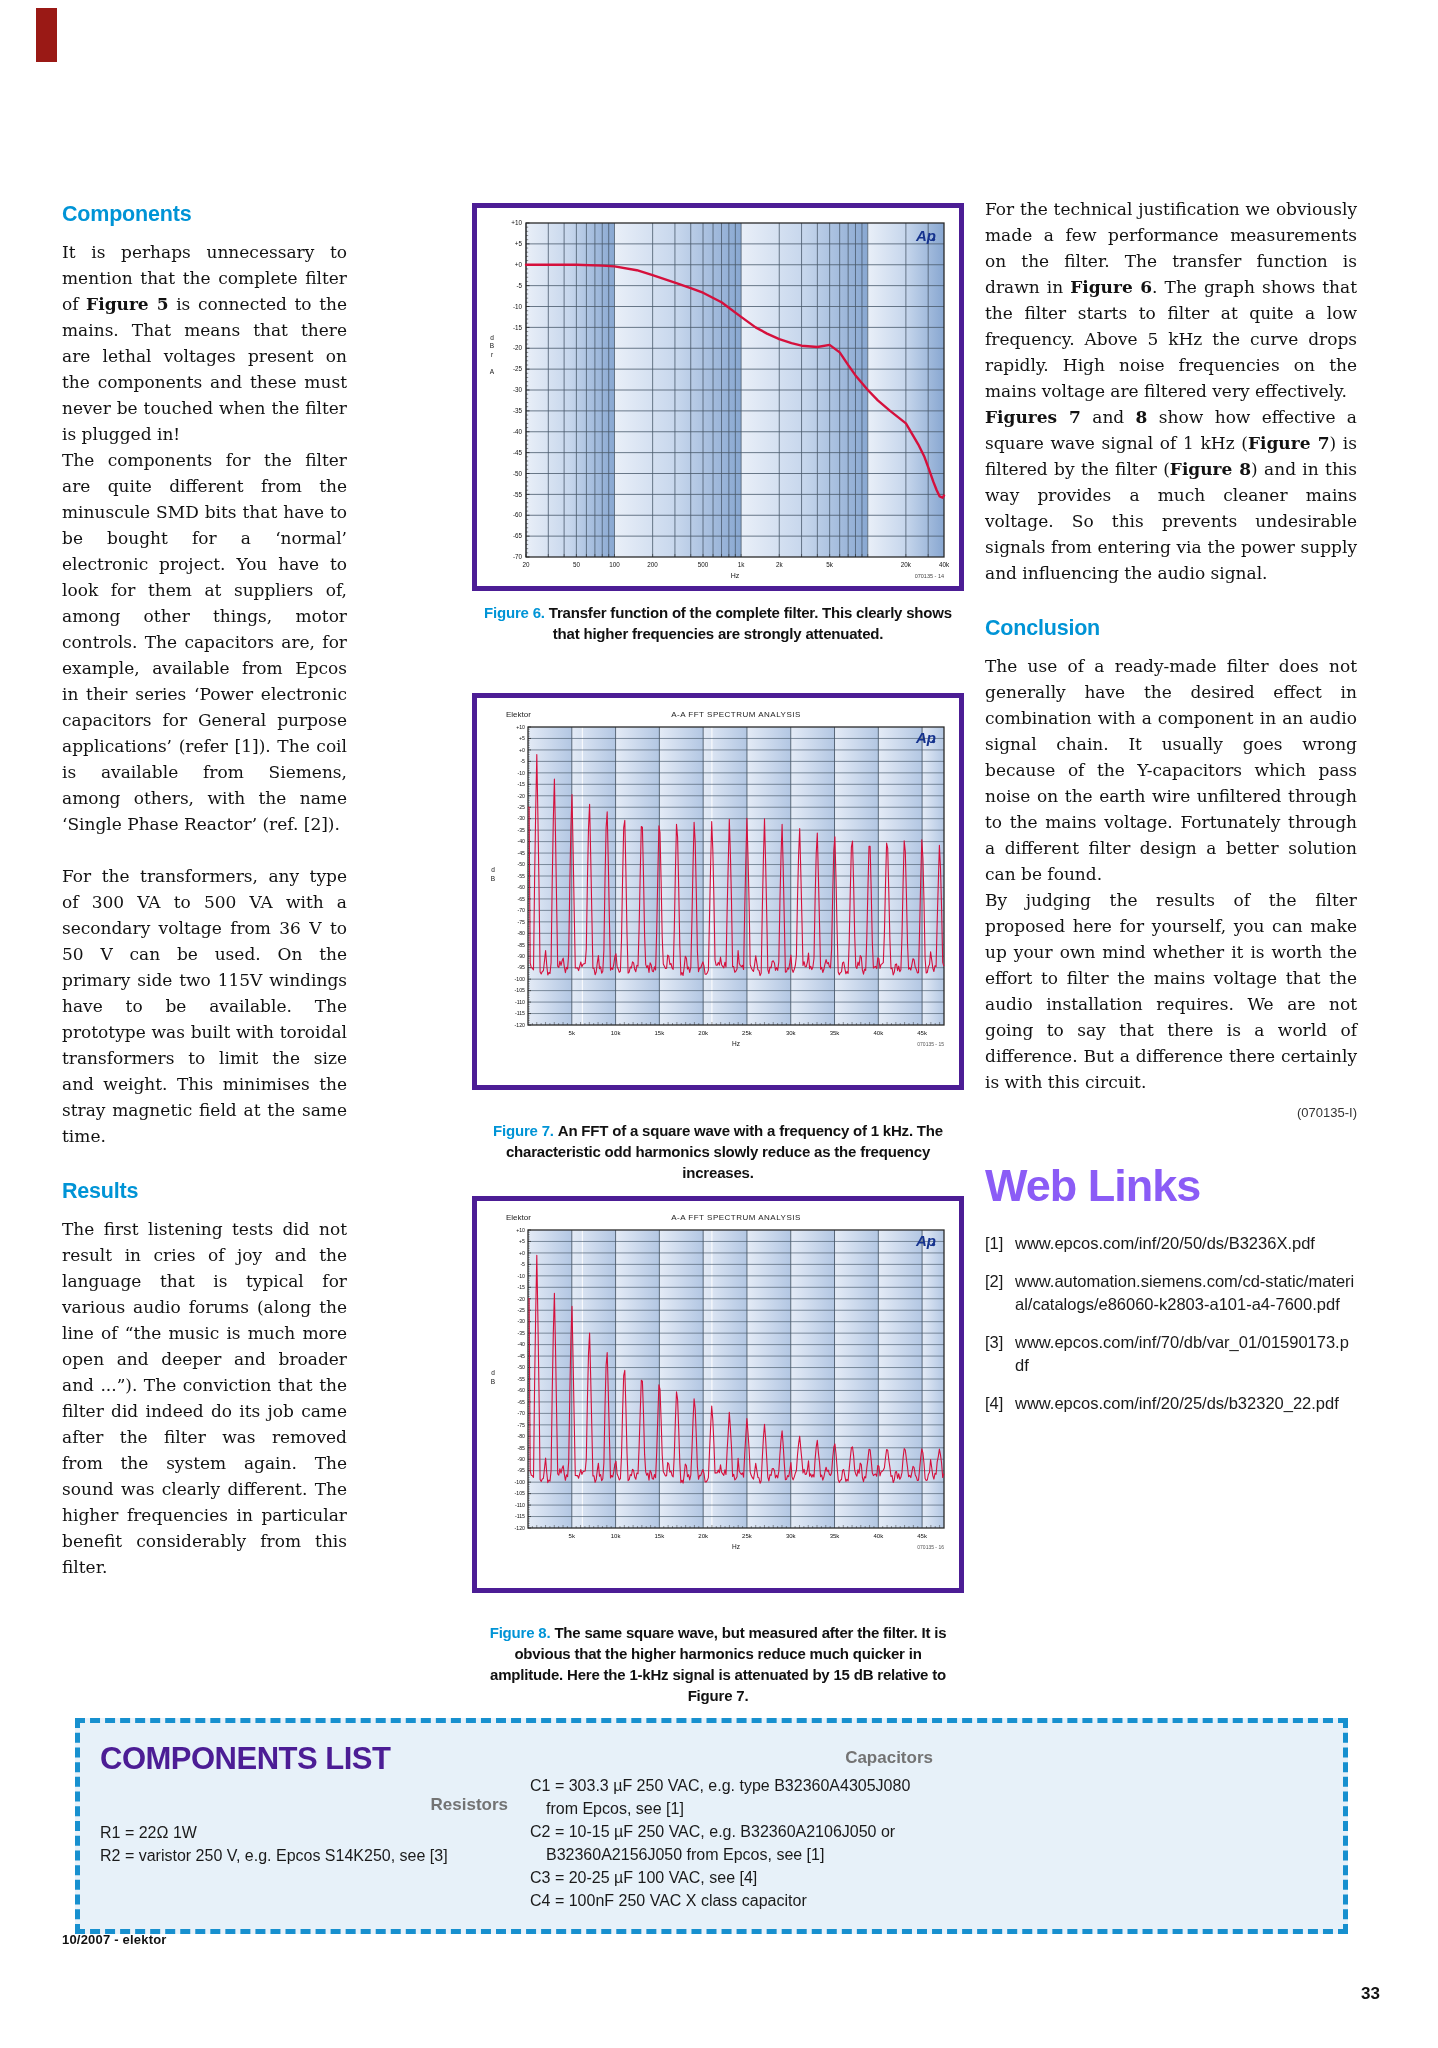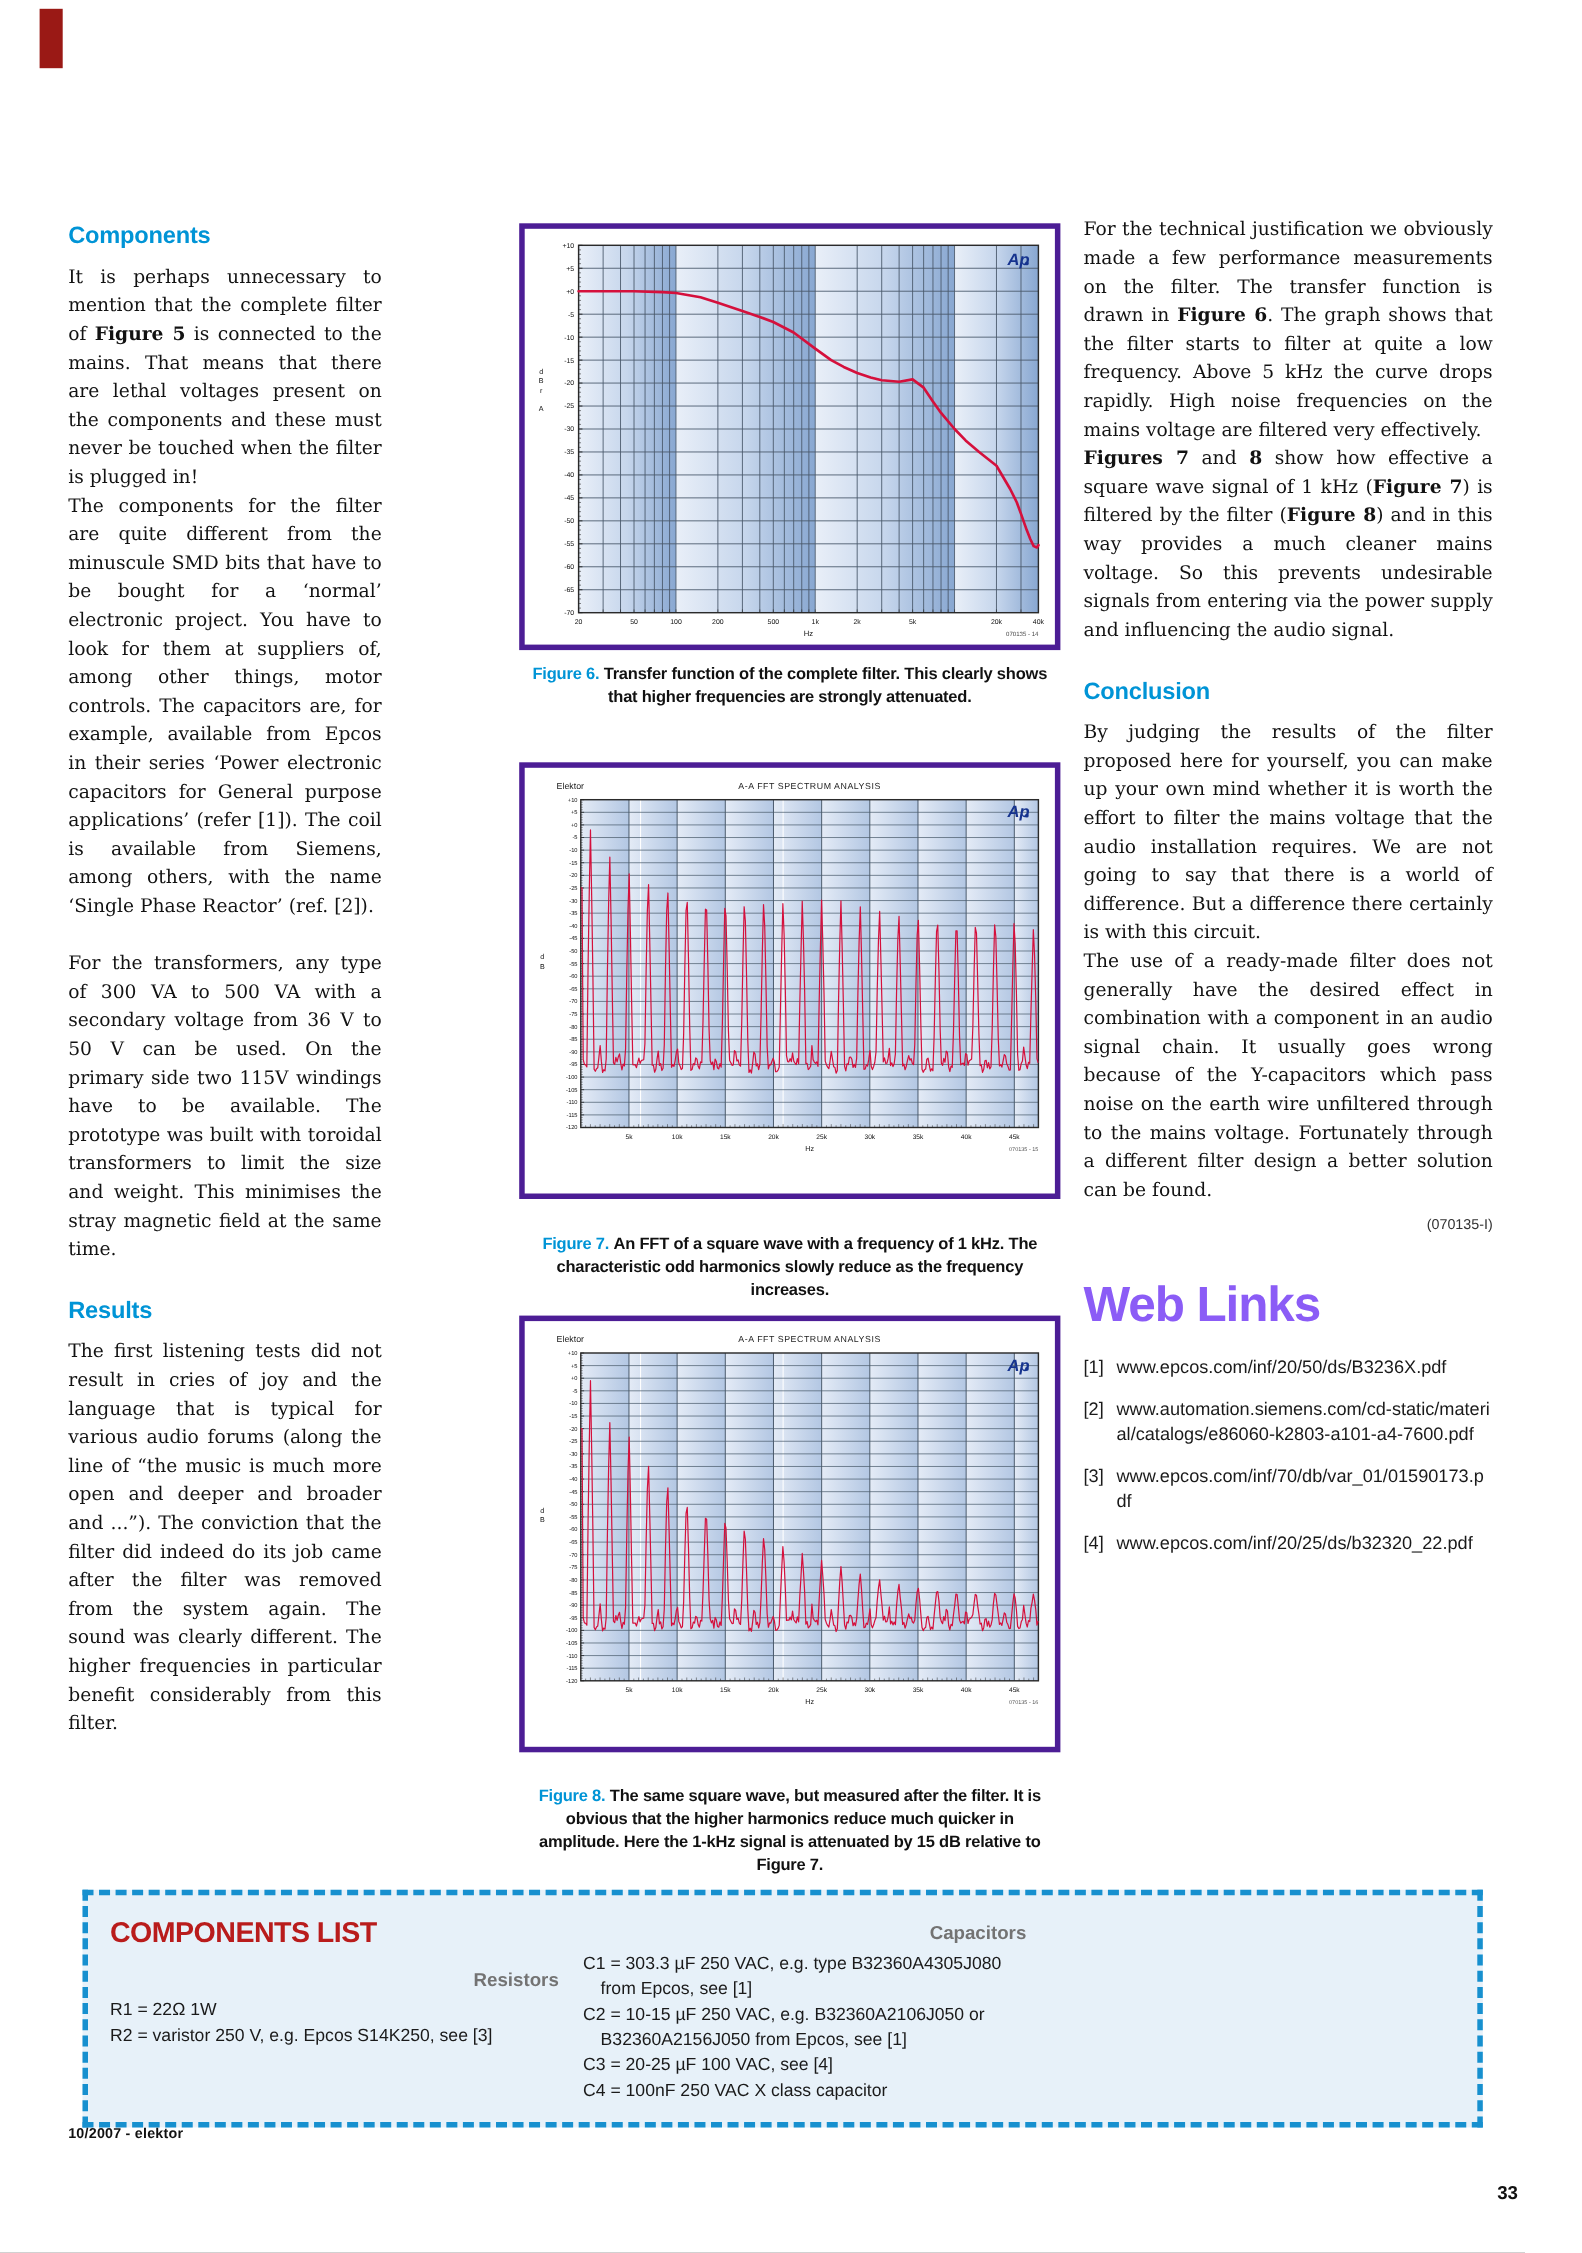--- a/index.html
+++ b/index.html
@@ -31,21 +31,21 @@
            line-height:21px;letter-spacing:-0.2px;color:#111;}
   .cap-label{color:#0094d6;margin-right:4px;}
   
   .comp-box{position:absolute;left:75px;top:1718px;width:1273px;height:216px;
             box-sizing:border-box;background:#e7f1f9;border:5px dashed #1790cf;
             display:flex;padding:16px 20px;font-family:"Liberation Sans",sans-serif;}
   .comp-col{box-sizing:border-box;padding-right:22px;}
   .comp-col.c0{width:430px;}
   .comp-col.c1{width:425px;}
   .comp-col.c2{width:398px;}
-  .comp-title{color:#b91c1c;font-size:26px;font-weight:bold;letter-spacing:-0.5px;
+  .comp-title{color:#4c1d95;font-size:31px;font-weight:bold;letter-spacing:-0.5px;
               white-space:nowrap;margin:2px 0 18px 0;}
   .comp-head{color:#737373;font-size:17px;font-weight:bold;margin:3px 0 6px 0;text-align:right;}
   .comp-item{font-size:16px;line-height:23px;color:#1a1a1a;padding-left:16px;text-indent:-16px;}
   
   .footer-left{position:absolute;left:62px;top:1932px;font-family:"Liberation Sans",sans-serif;
                font-size:13px;font-weight:bold;letter-spacing:0.2px;color:#111;}
   .footer-right{position:absolute;right:58px;top:1984px;font-family:"Liberation Sans",sans-serif;
                 font-size:17px;font-weight:bold;color:#111;}
 </style>
 </head>
@@ -945,22 +945,22 @@
       </svg>
   </div>
   <div class="caption" style="top:1622px;">
     <span class="cap-label">Figure 8.</span><span>The same square wave, but measured after the filter. It is obvious that the higher harmonics reduce much quicker in amplitude. Here the 1-kHz signal is attenuated by 15 dB relative to Figure 7.</span>
   </div>
 
   <div class="col col-right">
     <p class="body"><span>For the technical justification we obviously made a few performance measurements on the filter. The transfer function is drawn in </span><span style="font-weight: bold;">Figure 6</span><span>. The graph shows that the filter starts to filter at quite a low frequency. Above 5 kHz the curve drops rapidly. High noise frequencies on the mains voltage are filtered very effectively.</span></p>
     <p class="body"><span style="font-weight: bold;">Figures 7</span><span> and </span><span style="font-weight: bold;">8</span><span> show how effective a square wave signal of 1 kHz (</span><span style="font-weight: bold;">Figure 7</span><span>) is filtered by the filter (</span><span style="font-weight: bold;">Figure 8</span><span>) and in this way provides a much cleaner mains voltage. So this prevents undesirable signals from entering via the power supply and influencing the audio signal.</span></p>
     <h2 class="sect">Conclusion</h2>
+    <p class="body"><span>The use of a ready-made filter does not generally have the desired effect in combination with a component in an audio signal chain. It usually goes wrong because of the Y-capacitors which pass noise on the earth wire unfiltered through to the mains voltage. Fortunately through a different filter design a better solution can be found.</span></p>
     <p class="body"><span>By judging the results of the filter proposed here for yourself, you can make up your own mind whether it is worth the effort to filter the mains voltage that the audio installation requires. We are not going to say that there is a world of difference. But a difference there certainly is with this circuit.</span></p>
-    <p class="body"><span>The use of a ready-made filter does not generally have the desired effect in combination with a component in an audio signal chain. It usually goes wrong because of the Y-capacitors which pass noise on the earth wire unfiltered through to the mains voltage. Fortunately through a different filter design a better solution can be found.</span></p>
     <div class="art-code">(070135-I)</div>
     <h1 class="weblinks">Web Links</h1>
     <div>
         <div class="weblink">
           <span class="ref">[1]</span>
           <span class="url">www.epcos.com/inf/20/50/ds/B3236X.pdf</span>
         </div>
         <div class="weblink">
           <span class="ref">[2]</span>
           <span class="url">www.automation.siemens.com/cd-static/material/catalogs/e86060-k2803-a101-a4-7600.pdf</span>

